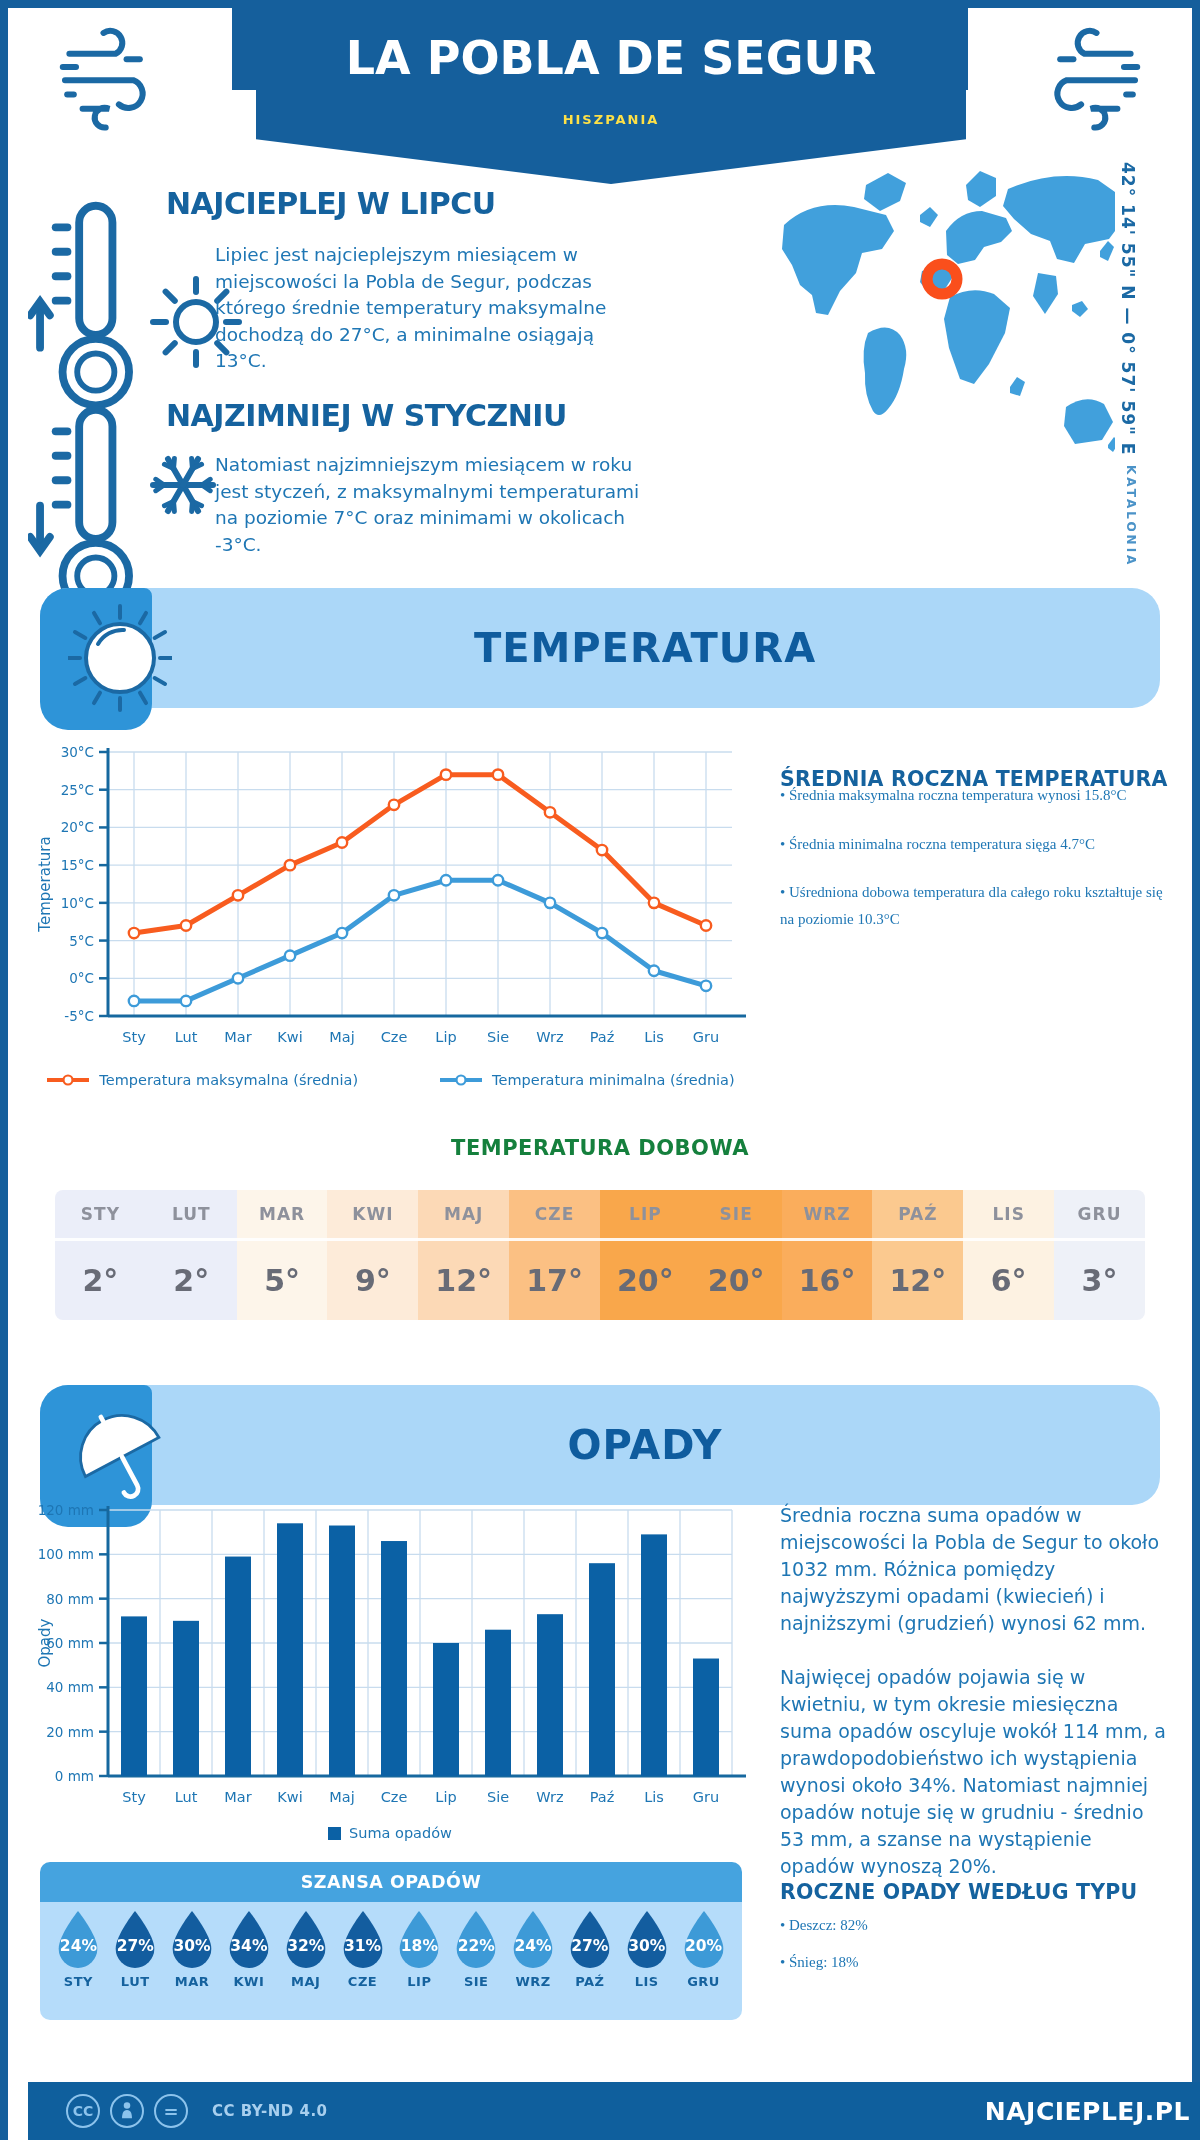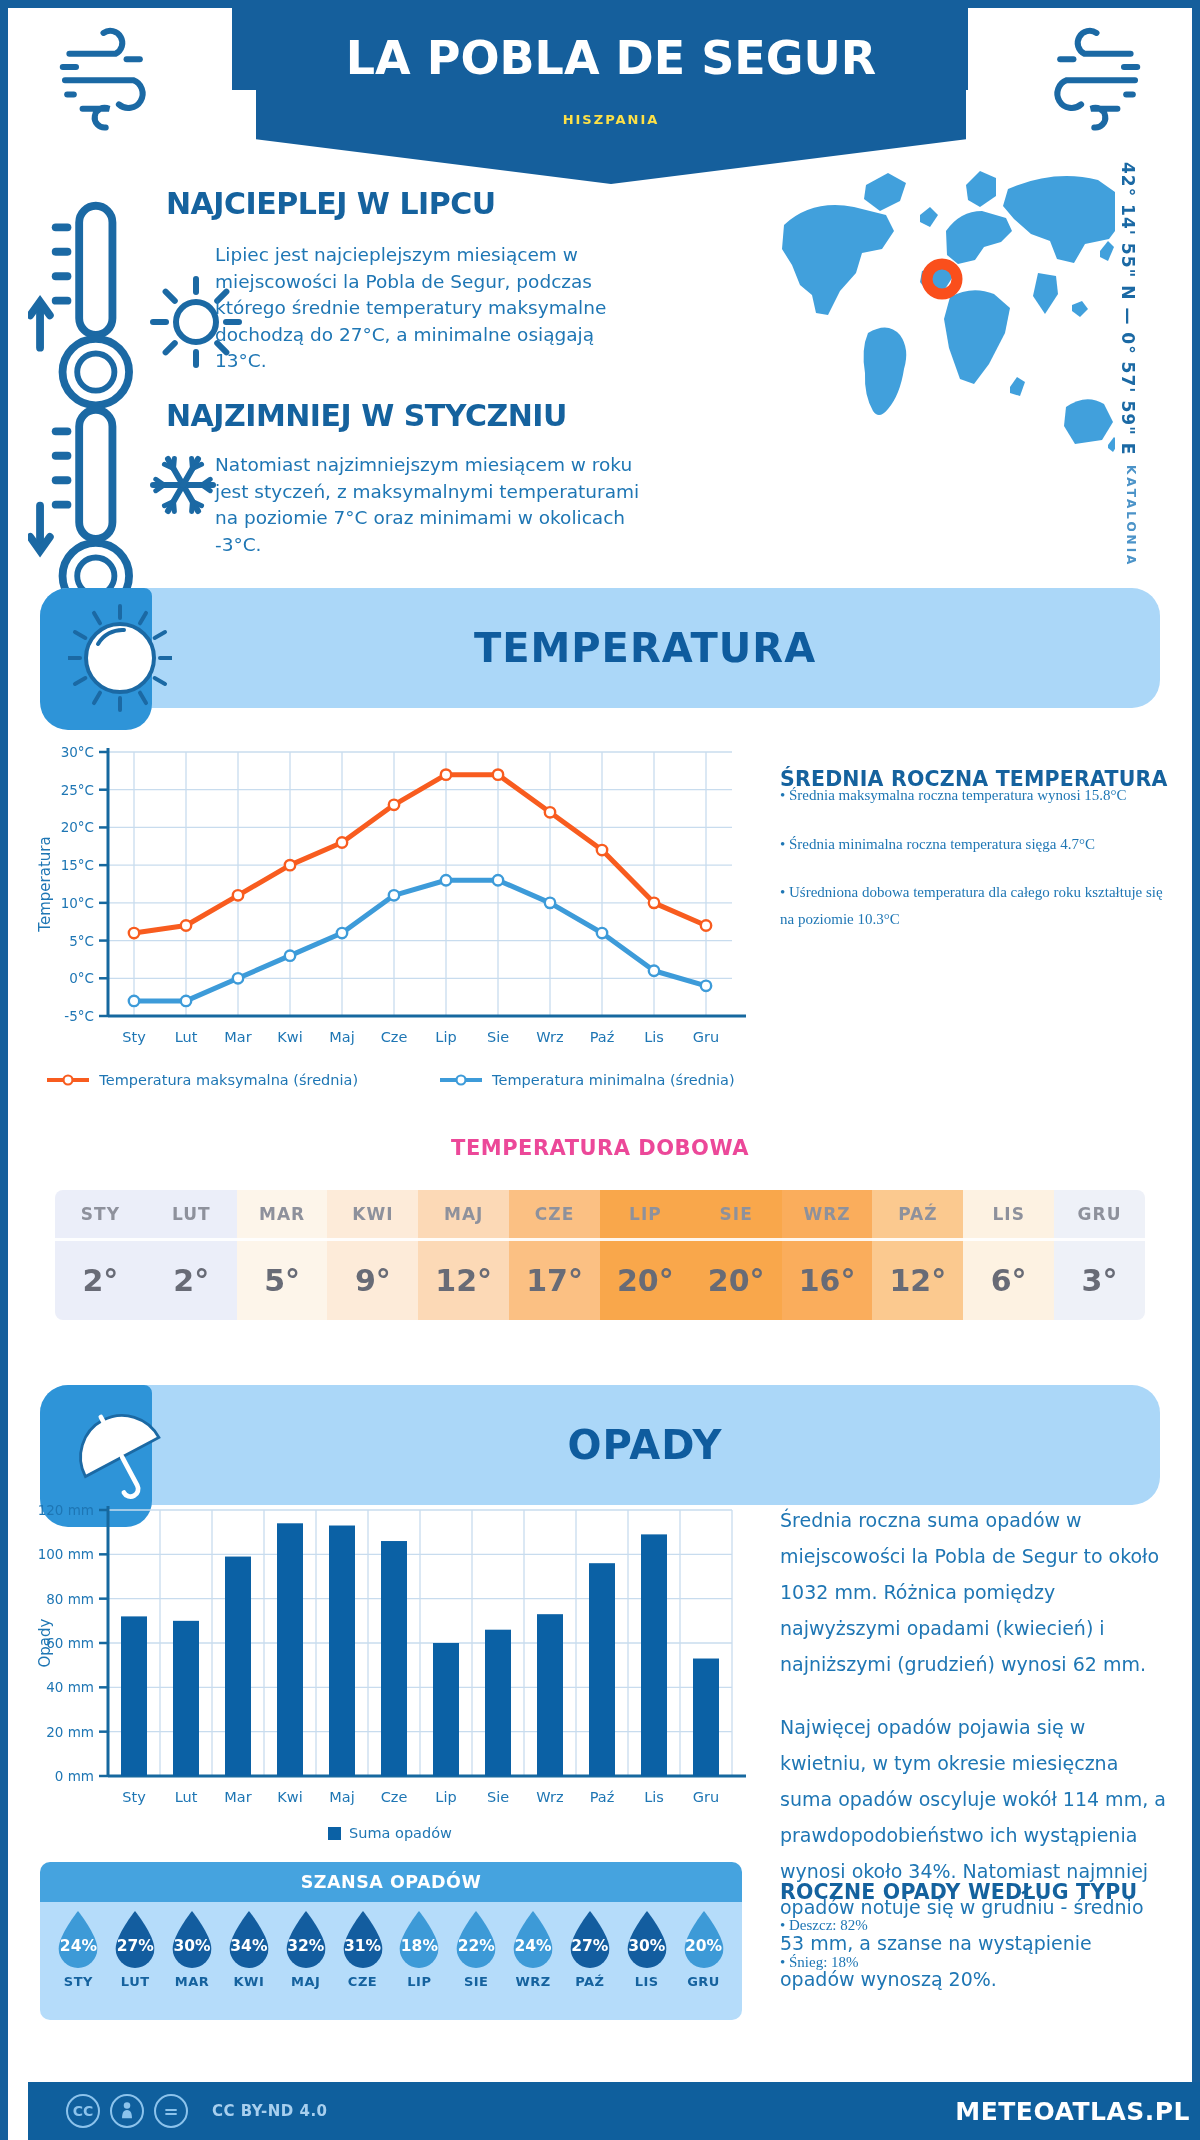--- a/index.html
+++ b/index.html
@@ -54,25 +54,25 @@
 
   .legend-row{position:absolute;left:30px;width:720px;display:flex;justify-content:center;gap:80px;align-items:center;text-align:center;}
   .legend-item{display:flex;align-items:center;gap:8px;font-size:14.5px;color:var(--blue-text);}
 
   
   .col-head{position:absolute;font-size:20.5px;font-weight:bold;color:#15629e;letter-spacing:0.2px;}
   .bullet-list{position:absolute;margin:0;padding:0;list-style:none;width:395px;}
   .bullet-list li{font-size:15px;line-height:26.5px;color:var(--blue-text);margin-bottom:22px;font-family:Liberation Serif, serif;}
   .bullet-list li:before{content:"• ";}
   .para-col{position:absolute;width:392px;}
-  .para-col p{margin:0 0 27px 0;font-size:19px;line-height:36px;color:var(--blue-text);}
+  .para-col p{margin:0 0 27px 0;font-size:19px;line-height:27px;color:var(--blue-text);}
 
   
   .daily-title{position:absolute;left:0;width:1200px;text-align:center;font-size:21px;font-weight:bold;
-               color:#ec4899;letter-spacing:0.5px;}
+               color:#15803d;letter-spacing:0.5px;}
   .temp-table{position:absolute;left:55px;top:1190px;width:1090px;height:130px;display:flex;
               border-radius:8px;overflow:hidden;}
   .tcol{flex:1;display:flex;flex-direction:column;}
   .tmonth{height:48px;display:flex;align-items:center;justify-content:center;font-size:17px;font-weight:bold;
           color:#8e919c;letter-spacing:1px;border-bottom:3px solid rgba(255,255,255,.9);}
   .tval{flex:1;display:flex;align-items:center;justify-content:center;font-size:30px;font-weight:bold;color:#686b76;}
 
   
   .chance-panel{position:absolute;left:40px;top:1862px;width:702px;}
   .chance-head{height:40px;background:#45a3df;border-radius:10px 10px 0 0;display:flex;align-items:center;
@@ -544,16 +544,16 @@
       <div class="cc-circle">CC</div>
       <div class="cc-circle">
         <svg width="18" height="20" viewBox="0 0 20 22">
           <circle cx="10" cy="5" r="3.6" fill="#8cc3ec"></circle>
           <path d="M10 10 c-4.5 0 -5.5 4.5 -5.5 9 h11 c0 -4.5 -1 -9 -5.5 -9 z" fill="#8cc3ec"></path>
         </svg>
       </div>
       <div class="cc-circle" style="font-size:18px;">=</div>
       <div class="cc-license">CC BY-ND 4.0</div>
     </div>
-    <div class="brand">METEOATLAS.PL</div>
+    <div class="brand">NAJCIEPLEJ.PL</div>
   </div>
 
 </div>
 
 </body></html>

